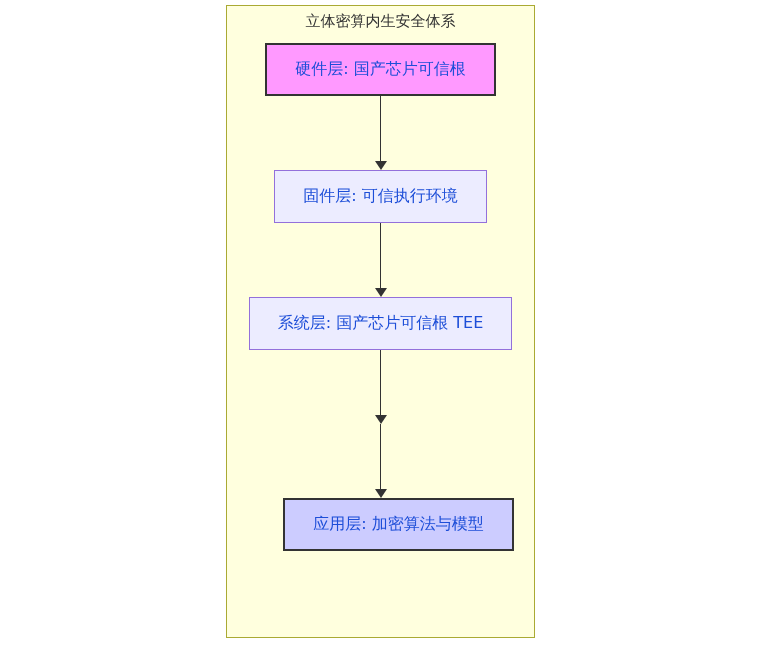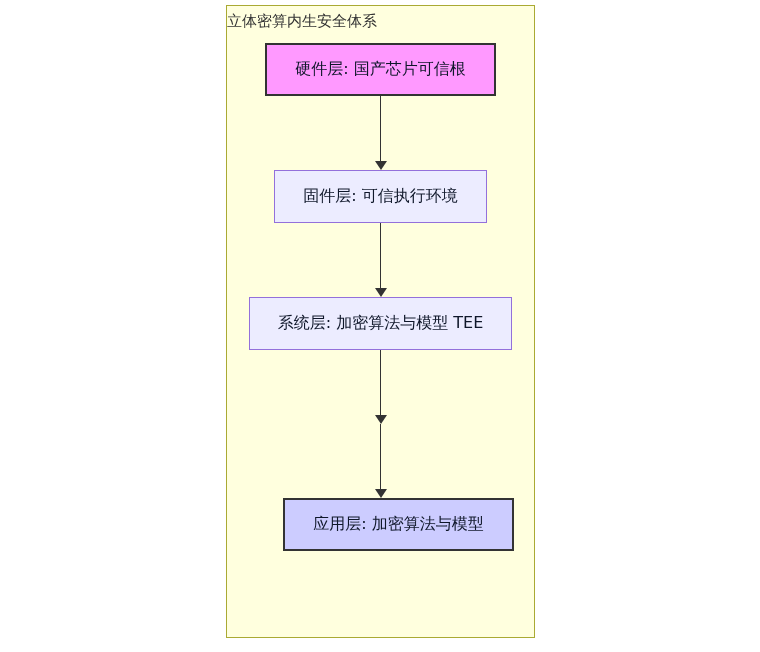--- a/index.html
+++ b/index.html
@@ -20,42 +20,42 @@
     left: 226px;
     top: 5px;
     width: 309px;
     height: 633px;
     background: #ffffde;
     border: 1px solid #aaaa33;
     box-sizing: border-box;
   }
   .cluster-title {
     padding-top: 6px;
-    text-align: left;
+    text-align: center;
     font-size: 15px;
     line-height: 19px;
     color: #333333;
     white-space: nowrap;
   }
   .flow {
     margin-top: 12px;
     display: flex;
     flex-direction: column;
     align-items: center;
   }
   .node {
     box-sizing: border-box;
     height: 53px;
     padding: 0 28px;
     display: flex;
     align-items: center;
     justify-content: center;
     background: #ececff;
     border: 1px solid #9370db;
-    color: #0f172a;
+    color: #1d4ed8;
     font-size: 16px;
     white-space: nowrap;
   }
   .node-hw {
     background: #ff99ff;
     border: 2px solid #333333;
   }
   .node-app {
     background: #ccccff;
     border: 2px solid #333333;
@@ -101,21 +101,21 @@
       <div class="node">
         <span>固件层: 可信执行环境</span>
       </div>
 
       <div class="arrow">
         <div class="arrow-line"></div>
         <div class="arrow-head"></div>
       </div>
 
       <div class="node">
-        <span>系统层: 加密算法与模型 TEE</span>
+        <span>系统层: 国产芯片可信根 TEE</span>
       </div>
 
       <div class="arrow">
         <div class="arrow-line"></div>
         <div class="arrow-head"></div>
       </div>
 
 
       <div class="arrow">
         <div class="arrow-line"></div>

